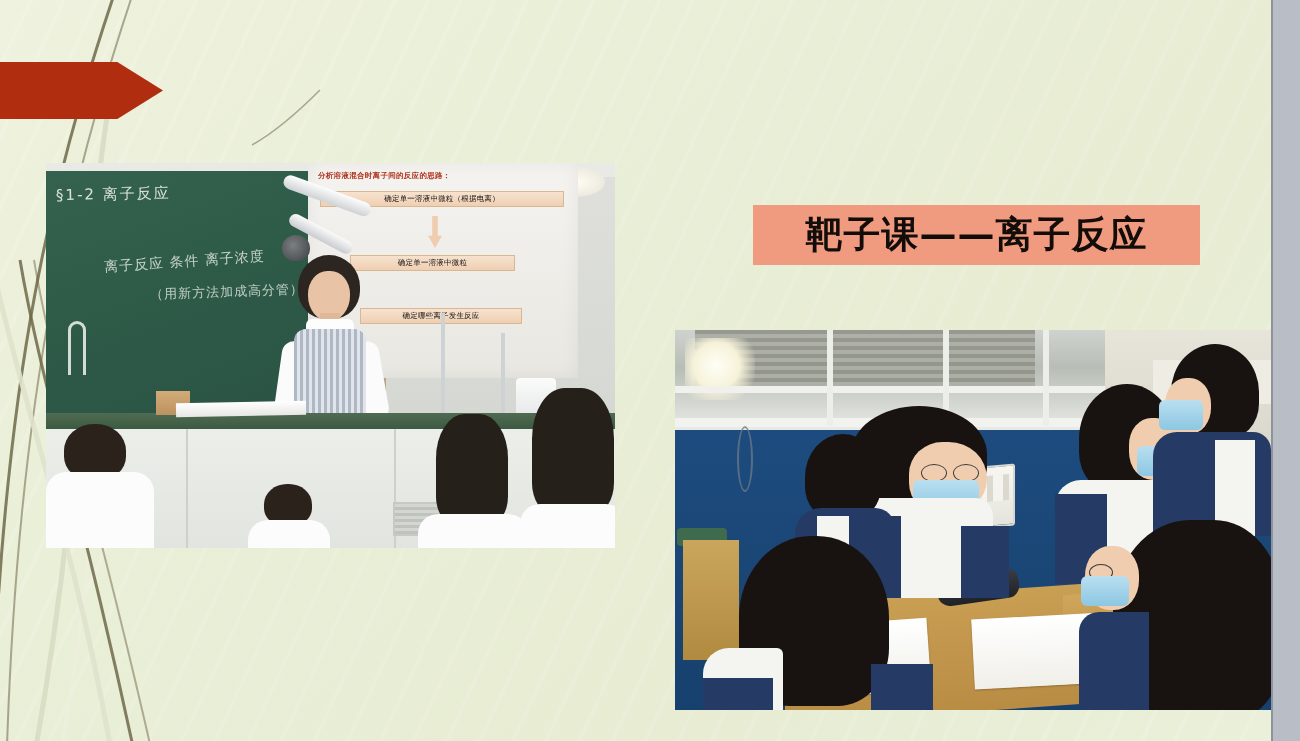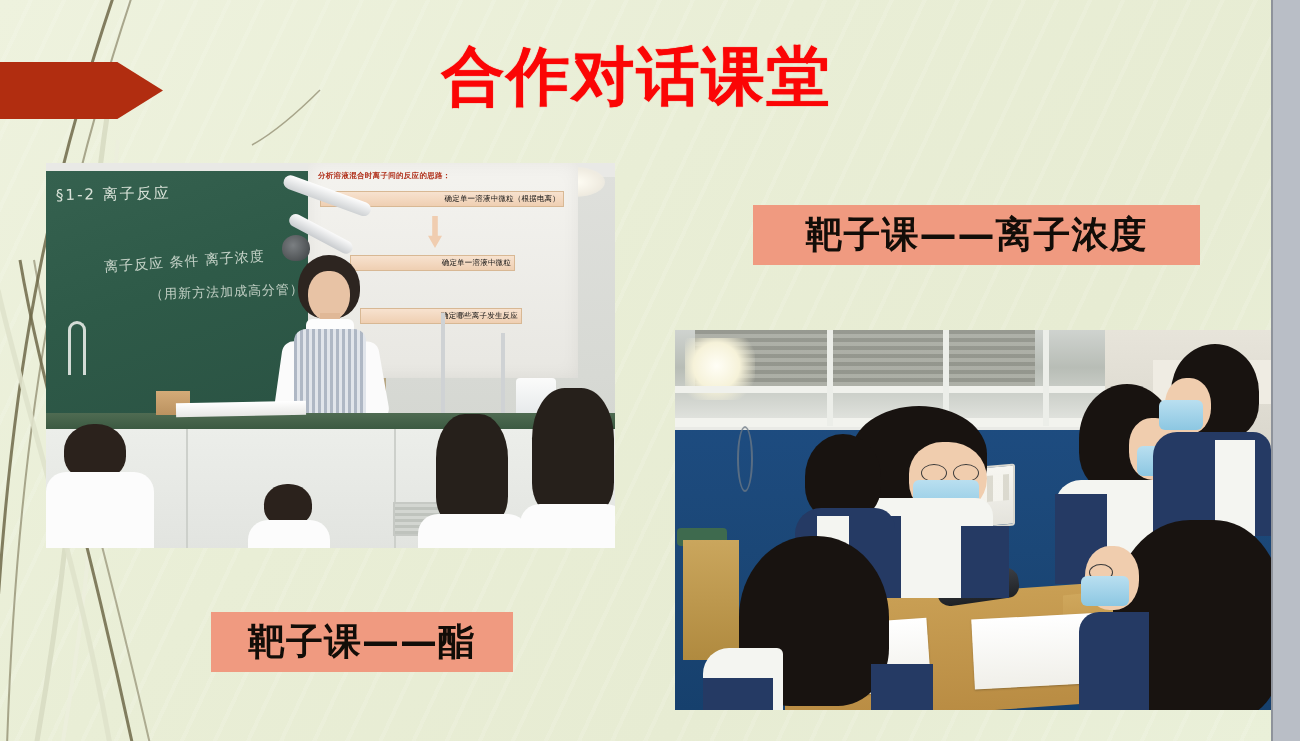--- a/index.html
+++ b/index.html
@@ -112,21 +112,21 @@
   }
   .lp-screen-head{
     position:absolute; left:10px; top:8px; width:250px;
     font-size:7.5px; color:#b1321d; font-weight:700;
     font-family:"DejaVu Sans", sans-serif; letter-spacing:.3px;
   }
   .lp-screen-box{
     position:absolute;
     background:linear-gradient(180deg,#f7e2cf 0%,#efcfb2 100%);
     border:1px solid #d8b894;
-    font-size:7.5px; color:#111; text-align:right;
+    font-size:7.5px; color:#111; text-align:center;
     font-family:Liberation Sans, sans-serif;
     padding:2px 3px; letter-spacing:.2px;
   }
   #lp-box1{ left:12px; top:28px; width:244px; }
   #lp-box2{ left:42px; top:92px; width:165px; }
   #lp-box3{ left:52px; top:145px; width:162px; }
   .lp-screen-arrow{
     position:absolute; left:120px; top:53px; width:14px; height:32px;
     background:#f0cdb0;
     clip-path: polygon(30% 0, 70% 0, 70% 62%, 100% 62%, 50% 100%, 0 62%, 30% 62%);
@@ -336,21 +336,20 @@
     <path d="M118 150 C 90 330, 96 520, 40 820" fill="none" stroke="#d9dcc4" stroke-width="5" opacity="0.95"></path>
     <path d="M128 180 C 108 360, 118 540, 66 820" fill="none" stroke="#eceedd" stroke-width="4" opacity="0.9"></path>
     <path d="M30 300 C 52 430, 96 560, 150 820" fill="none" stroke="#6f6849" stroke-width="3" opacity="0.85"></path>
     <path d="M44 300 C 66 430, 112 565, 168 820" fill="none" stroke="#6f6849" stroke-width="2" opacity="0.5"></path>
     <path d="M8 330 C 40 470, 90 600, 126 820" fill="none" stroke="#dfe2cb" stroke-width="5" opacity="0.9"></path>
     <path d="M330 130 C 300 160, 280 175, 262 185" fill="none" stroke="#8a8468" stroke-width="1.5" opacity="0.7"></path>
   </svg>
 
   <div class="arrow-banner"></div>
 
-  <div class="slide-title">合作对话课堂</div>
 
   <div class="photo" id="photo-left">
     <div class="lp-wall"></div>
     <div class="lp-ceiling"></div>
 
     <div class="lp-board">
       <div class="lp-board-chalk lp-chalk-title">§1-2  离子反应</div>
       <div class="lp-board-chalk lp-chalk-2">离子反应  条件 离子浓度</div>
       <div class="lp-board-chalk lp-chalk-3">（用新方法加成高分管）</div>
       <div class="lp-board-hook"></div>
@@ -491,18 +490,17 @@
 
     <div class="rp-stu" style="left:404px; top:190px; width:200px; height:200px;">
       <div class="rp-hair" style="left:34px; top:0; width:168px; height:200px; border-radius:46% 40% 30% 30%;"></div>
       <div class="rp-face" style="left:6px; top:26px; width:54px; height:64px; border-radius:46%;"></div>
       <div class="rp-glasses" style="left:10px; top:44px; width:24px; height:17px;"></div>
       <div class="rp-mask" style="left:2px; top:56px; width:48px; height:30px;"></div>
       <div class="rp-uniform-navy" style="left:0; top:92px; width:70px; height:108px; border-radius:20px 0 0 0;"></div>
     </div>
   </div>
 
-  <div class="peach-box" id="label-so2">靶子课——离子浓度</div>
-  <div class="peach-box" id="label-ester">靶子课——酯</div>
+  <div class="peach-box" id="label-so2">靶子课——离子反应</div>
 
 </div>
 
 <div id="right-gutter"></div>
 
 </body></html>

